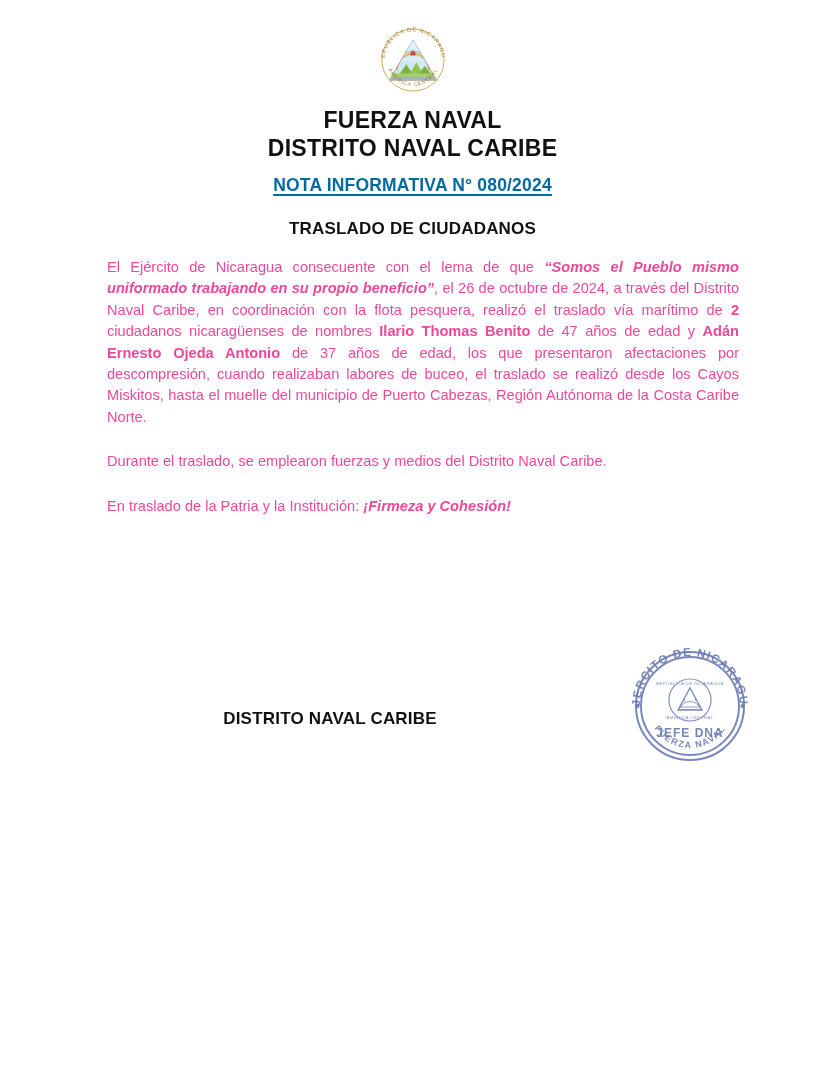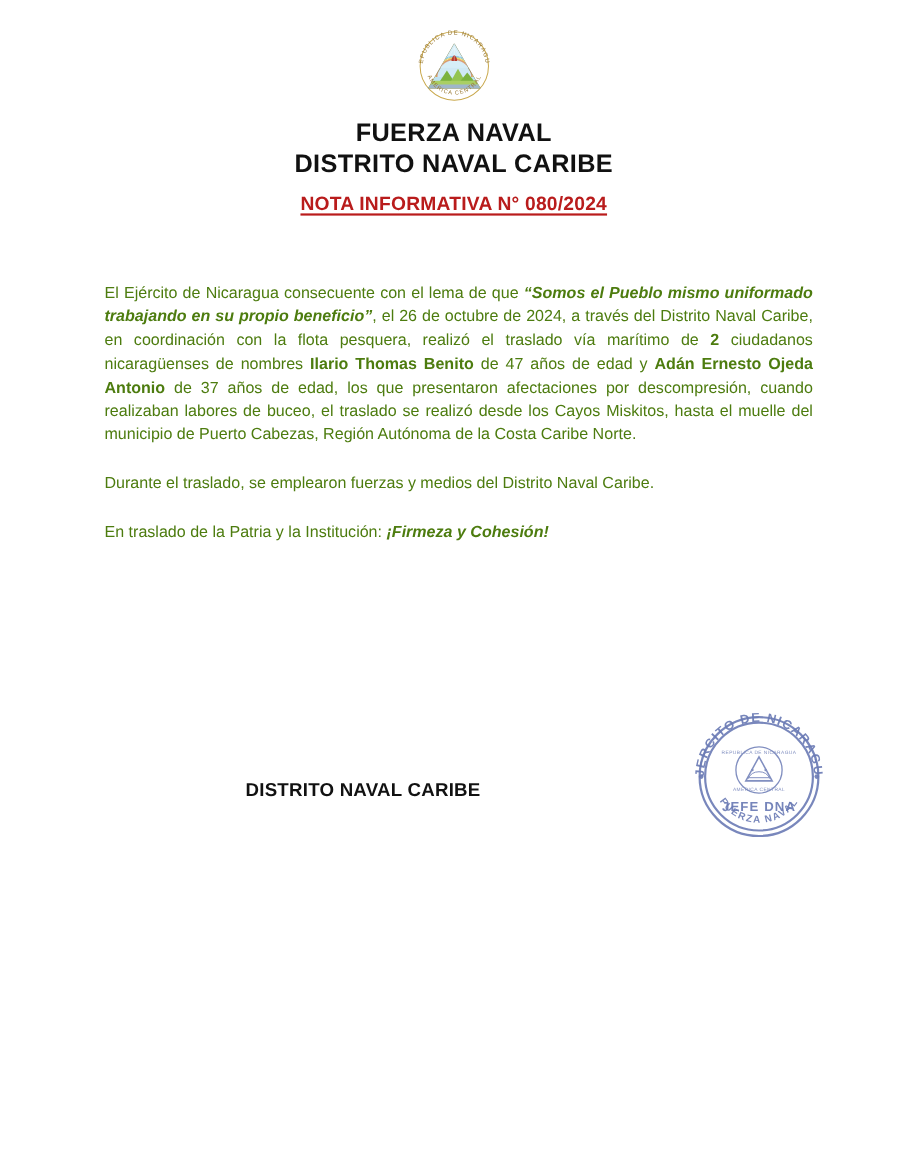--- a/index.html
+++ b/index.html
@@ -49,21 +49,21 @@
     font-weight: bold;
     letter-spacing: 0.3px;
     line-height: 1.22;
     color: #111;
   }
   .h-nota {
     margin-top: 13px;
     font-size: 17.5px;
     font-weight: bold;
     letter-spacing: 0.2px;
-    color: #b91c1c;
+    color: #0369a1;
   }
   .h-nota span.u {
     text-decoration: underline;
     text-underline-offset: 3px;
     text-decoration-thickness: 1.6px;
   }
   .h-sub {
     margin-top: 23px;
     font-size: 17px;
     font-weight: bold;
@@ -76,22 +76,22 @@
     position: absolute;
     top: 257px;
     left: 95px;
     width: 644px;
   }
   .para {
     font-size: 14.6px;
     line-height: 21.4px;
     text-align: justify;
     text-justify: inter-word;
-    margin: 0 0 19px 0;
-    color: #4d7c0f;
+    margin: 0 0 19px 12px;
+    color: #ec4899;
   }
   .para:last-child { margin-bottom: 0; }
   .para b { font-weight: bold; }
   .para .bi {
     font-weight: bold;
     font-style: italic;
   }
   .gap-lg { margin-bottom: 23px; }
 
   
@@ -167,20 +167,21 @@
       <text font-family="Liberation Sans, sans-serif" font-size="6.2" fill="#9a7a33" letter-spacing="1.1">
         <textPath href="#ringBot" startOffset="50%" text-anchor="middle">AMERICA CENTRAL</textPath>
       </text>
     </svg>
   </div>
 
   <div class="headings">
     <div class="h-main">FUERZA NAVAL</div>
     <div class="h-main">DISTRITO NAVAL CARIBE</div>
     <div class="h-nota"><span class="u">NOTA INFORMATIVA N° 080/2024</span></div>
+    <div class="h-sub">TRASLADO DE CIUDADANOS</div>
   </div>
 
   <div class="body-text">
 
     <p class="para gap-lg"><span>El Ejército de Nicaragua consecuente con el lema de que </span><span class="bi">“Somos el Pueblo mismo uniformado trabajando en su propio beneficio”</span><span>, el 26 de octubre de 2024, a través del Distrito Naval Caribe, en coordinación con la flota pesquera, realizó el traslado vía marítimo de </span><b>2</b><span> ciudadanos nicaragüenses de nombres </span><b>Ilario Thomas Benito</b><span> de 47 años de edad y </span><b>Adán Ernesto Ojeda Antonio</b><span> de 37 años de edad, los que presentaron afectaciones por descompresión, cuando realizaban labores de buceo, el traslado se realizó desde los Cayos Miskitos, hasta el muelle del municipio de Puerto Cabezas, Región Autónoma de la Costa Caribe Norte.</span></p>
 
     <p class="para gap-lg">Durante el traslado, se emplearon fuerzas y medios del Distrito Naval Caribe.</p>
 
 
     <p class="para gap-lg"><span>En traslado de la Patria y la Institución: </span><span class="bi">¡Firmeza y Cohesión!</span></p>

